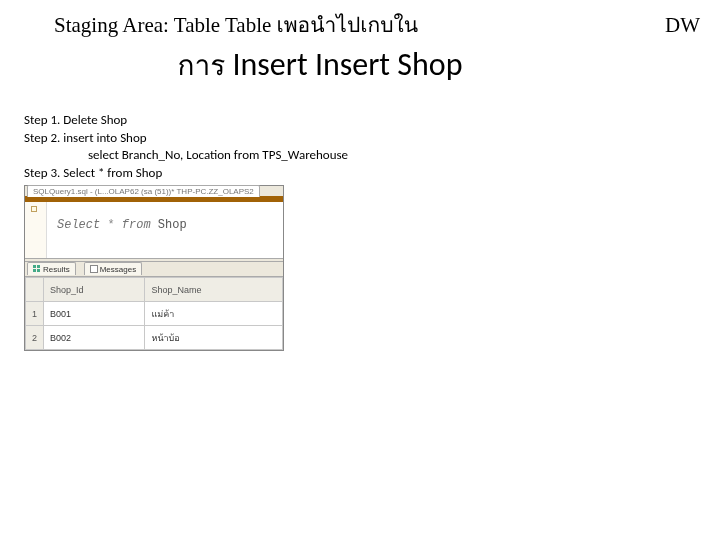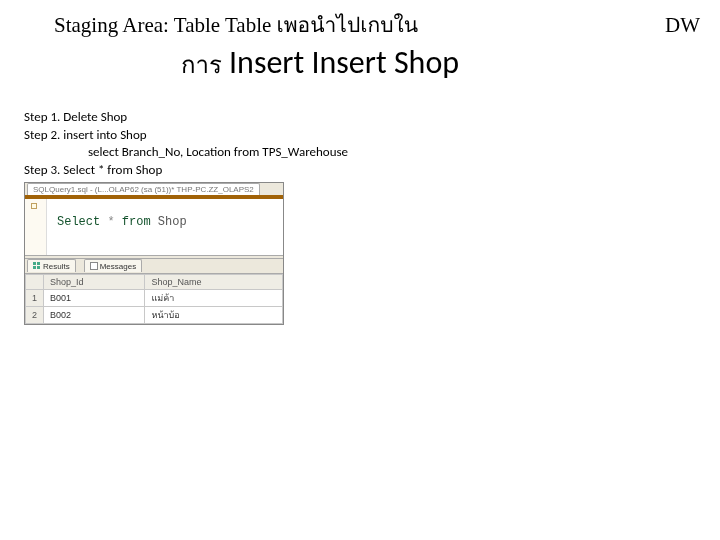--- a/index.html
+++ b/index.html
@@ -23,21 +23,21 @@
     .title-left { flex: 0 0 auto; }
     .title-center { flex: 1 1 auto; text-align: left; padding-left: 34px; }
     .title-right { flex: 0 0 auto; }
     .subtitle {
       font-size: 32px;
       font-family: "Calibri", sans-serif;
       text-align: center;
       margin-bottom: 24px;
       padding-right: 80px;
     }
-    .subtitle .thai { font-family: Liberation Serif, serif; font-size: 24px; margin-top: 36px; }
+    .subtitle .thai { font-family: Liberation Serif, serif; font-size: 28px; margin-top: 36px; }
     .steps {
       font-family: "Calibri", sans-serif;
       font-size: 13px;
       line-height: 1.35;
       margin-bottom: 4px;
       padding-left: 4px;
     }
     .step-indent { padding-left: 64px; }
     .ide-shot {
       width: 260px;
@@ -45,21 +45,21 @@
       background: #fff;
       font-family: "Tahoma", sans-serif;
       font-size: 9px;
       color: #333;
       margin-left: 4px;
     }
     .ide-tabbar {
       display: flex;
       align-items: center;
       background: #ece8dc;
-      border-bottom: 4px solid #a16207;
+      border-bottom: 6px solid #a16207;
       height: 16px;
       padding-left: 2px;
     }
     .ide-tab {
       background: #fff;
       border: 1px solid #aaa;
       border-bottom: none;
       padding: 1px 5px;
       font-size: 8px;
       color: #777;
@@ -84,21 +84,21 @@
       background: #fffbe6;
     }
     .ide-code {
       flex: 1;
       padding: 16px 6px 4px 10px;
       font-family: "Consolas", "Courier New", monospace;
       font-size: 12px;
       color: #555;
       white-space: pre;
     }
-    .kw { color: #14532d; }
+    .kw { color: #737373; font-style: italic; }
     .op { color: #888; }
     .ide-split {
       height: 4px;
       background: #ece8dc;
       border-top: 1px solid #aaa;
       border-bottom: 1px solid #aaa;
     }
     .ide-result-tabs {
       display: flex;
       gap: 8px;
@@ -139,21 +139,21 @@
     .ide-grid {
       border-collapse: collapse;
       width: 100%;
       font-size: 9px;
       background: #fff;
     }
     .ide-grid th, .ide-grid td {
       border: 1px solid #c8c8c8;
       text-align: left;
       padding: 1px 6px;
-      height: 15px;
+      height: 24px;
       font-weight: normal;
     }
     .ide-grid th {
       background: #efede5;
       color: #555;
     }
     .ide-grid .rowhead {
       background: #efede5;
       color: #555;
       width: 18px;

